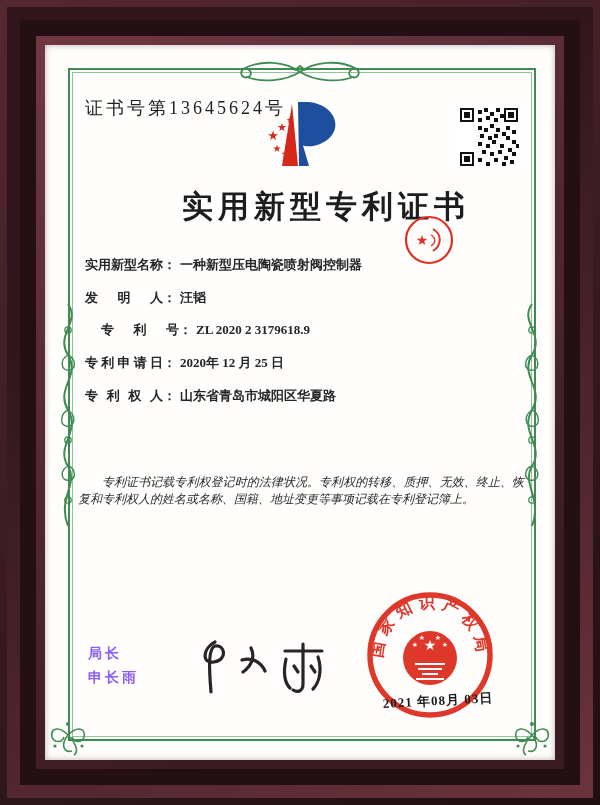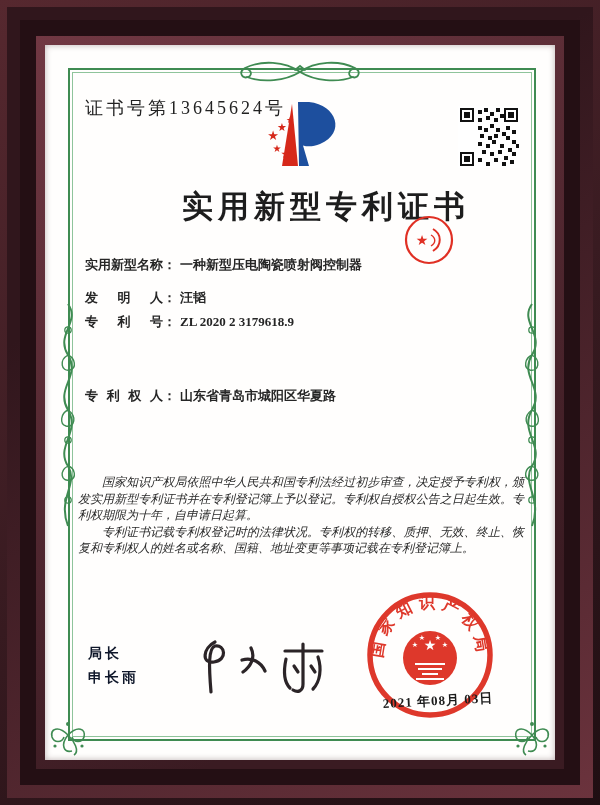--- a/index.html
+++ b/index.html
@@ -23,21 +23,21 @@
          letter-spacing:5px;color:#1d1d1d;}
   .row{left:40px;width:450px;font-size:13px;font-weight:bold;color:#262626;white-space:nowrap;}
   .rl{display:inline-block;width:78px;text-align:justify;text-align-last:justify;}
   .rc{display:inline-block;}
   .rv{margin-left:4px;}
   .grant2{position:absolute;left:217px;top:0;}
   .paras{left:33px;top:429px;width:446px;font-size:12px;line-height:16.5px;color:#2a2a2a;
          font-style:italic;text-align:justify;}
   .paras p{margin:0;text-indent:2em;}
   .director{left:43px;font-family:"Liberation Sans","DejaVu Sans",sans-serif;
-            font-size:14px;font-weight:bold;letter-spacing:3px;color:#0f172a;}
+            font-size:14px;font-weight:bold;letter-spacing:3px;color:#8b5cf6;}
   .seal-date{left:308px;top:647px;width:170px;text-align:center;font-size:13px;font-weight:bold;
              letter-spacing:1px;color:#1b1b1b;transform:rotate(-3deg);z-index:6;}
   .seal-svg{left:300px;top:525px;z-index:5;opacity:.93;}
   .seal-arc{font-size:16px;font-weight:bold;letter-spacing:6px;
             font-family:"Liberation Serif","DejaVu Serif",serif;}
   .star{font-family:"DejaVu Sans",sans-serif;}
 </style>
 </head>
 <body>
 
@@ -188,29 +188,31 @@
     <path d="M30 15 C39 20 39 31 30 37" fill="none" stroke="#e03024" stroke-width="2"></path>
     <path d="M28 21 C33 24 33 29 28 32" fill="none" stroke="#e03024" stroke-width="1.4"></path>
   </svg>
 
   <div class="abs row" style="top:244px;">
     <span class="rl">发明人</span><span class="rc">：</span><span class="rv">汪韬</span>
   </div>
   <div class="abs row" style="top:211px;">
     <span class="rl">实用新型名称</span><span class="rc">：</span><span class="rv">一种新型压电陶瓷喷射阀控制器</span>
   </div>
-  <div class="abs row" style="top:268px;">
+  <div class="abs row" style="top:276px;margin-left:16px;">
     <span class="rl">专利号</span><span class="rc">：</span><span class="rv">ZL 2020 2 3179618.9</span>
+  </div>
+  <div class="abs row" style="top:309px;">
+    <span class="rl">专利申请日</span><span class="rc">：</span><span class="rv">2020年 12 月 25 日</span>
   </div>
   <div class="abs row" style="top:342px;">
     <span class="rl">专利权人</span><span class="rc">：</span><span class="rv">山东省青岛市城阳区华夏路</span>
   </div>
 
   <div class="abs paras">
-    <p>国家知识产权局依照中华人民共和国专利法经过初步审查，决定授予专利权，颁发实用新型专利证书并在专利登记簿上予以登记。专利权自授权公告之日起生效。专利权期限为十年，自申请日起算。</p>
     <p>专利证书记载专利权登记时的法律状况。专利权的转移、质押、无效、终止、恢复和专利权人的姓名或名称、国籍、地址变更等事项记载在专利登记簿上。</p>
   </div>
 
   <div class="abs director" style="top:600px;">局长</div>
   <div class="abs director" style="top:624px;">申长雨</div>
 
   <svg class="abs" style="left:140px;top:585px;" width="150" height="70" viewBox="0 0 150 70">
     <g fill="none" stroke="#2b2427" stroke-width="3.2" stroke-linecap="round" stroke-linejoin="round">
       <path d="M30 12 C18 18 16 34 29 32 C43 30 40 14 30 16 C23 18 24 38 26 62"></path>
       <path d="M66 18 C71 28 65 37 58 42"></path>

